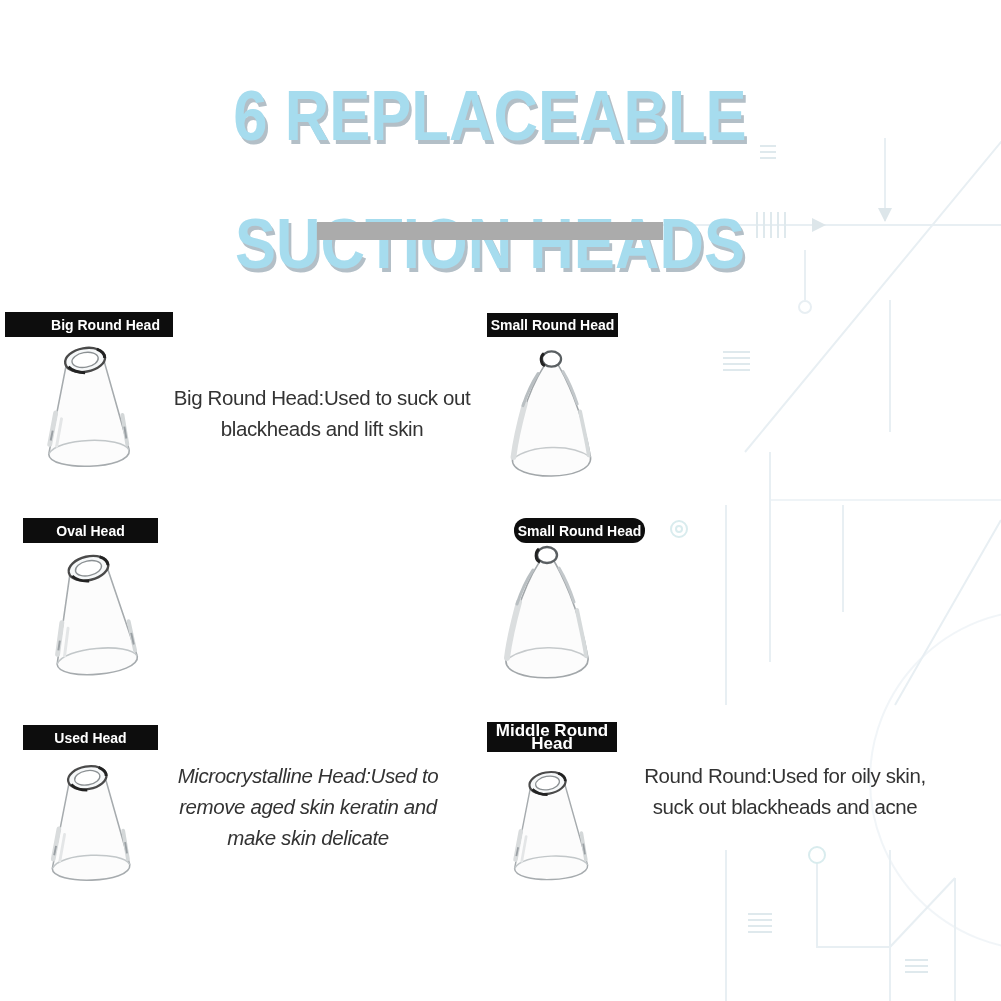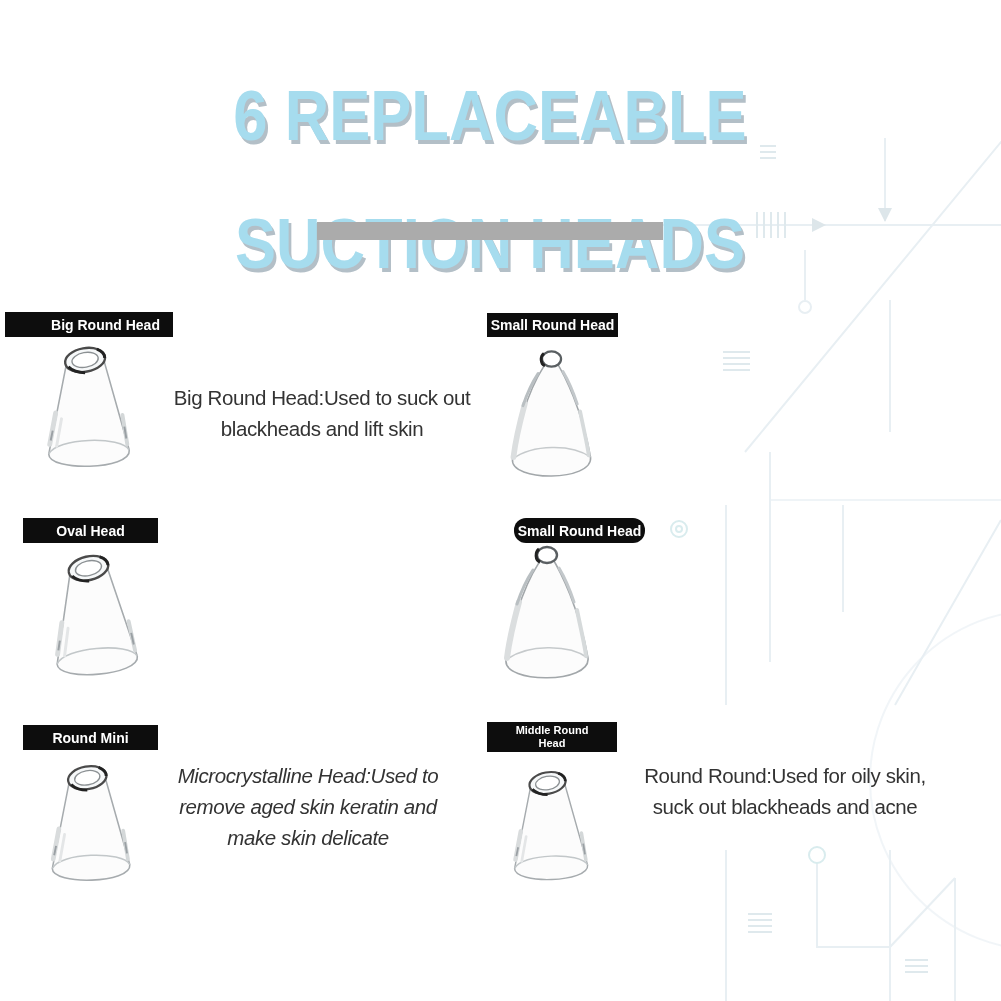--- a/index.html
+++ b/index.html
@@ -29,21 +29,21 @@
     position:absolute; background:#0d0d0d; color:#ffffff;
     font-weight:bold; font-size:14px; line-height:16px;
     display:flex; align-items:center; justify-content:center;
     text-align:center; white-space:pre;
   }
   .b1 { left:5px;  top:312px; width:135px; height:25px;padding-left:33px; }
   .b2 { left:487px; top:313px; width:131px; height:24px; }
   .b3 { left:23px;  top:518px; width:135px; height:25px; }
   .b4 { left:514px; top:518px; width:131px; height:25px;border-radius:12px; }
   .b5 { left:23px;  top:725px; width:135px; height:25px; }
-  .b6 { left:487px; top:722px; width:130px; height:30px; font-size:11px; line-height:13px; }
+  .b6 { left:487px; top:722px; width:130px; height:30px; font-size:17px; line-height:13px; }
 
   
   .head-img { position:absolute; }
   .p1 { left:36px;  top:336px; width:108px; height:148px; }
   .p2 { left:502px; top:340px; width:100px; height:162px; }
   .p3 { left:42px;  top:542px; width:108px; height:152px; transform:rotate(-3deg); }
   .p4 { left:494px; top:540px; width:107px; height:160px; }
   .p5 { left:40px;  top:750px; width:104px; height:152px; }
   .p6 { left:503px; top:750px; width:98px;  height:157px; }
 
@@ -163,21 +163,21 @@
   <div class="badge b3"><span>Oval Head</span></div>
   <svg class="head-img p3" viewBox="0 0 110 150">
       <use href="#shape-cone"></use>
     </svg>
 
   <div class="badge b4"><span>Small Round Head</span></div>
   <svg class="head-img p4" viewBox="0 0 105 160">
       <use href="#shape-dome"></use>
     </svg>
 
-  <div class="badge b5"><span>Round Mini</span></div>
+  <div class="badge b5"><span>Used Head</span></div>
   <svg class="head-img p5" viewBox="0 0 110 150">
       <use href="#shape-cone"></use>
     </svg>
   <div class="desc d5">Microcrystalline Head:Used to
 remove aged skin keratin and
 make skin delicate</div>
 
   <div class="badge b6"><span>Middle Round
 Head</span></div>
   <svg class="head-img p6" viewBox="0 0 110 150">

